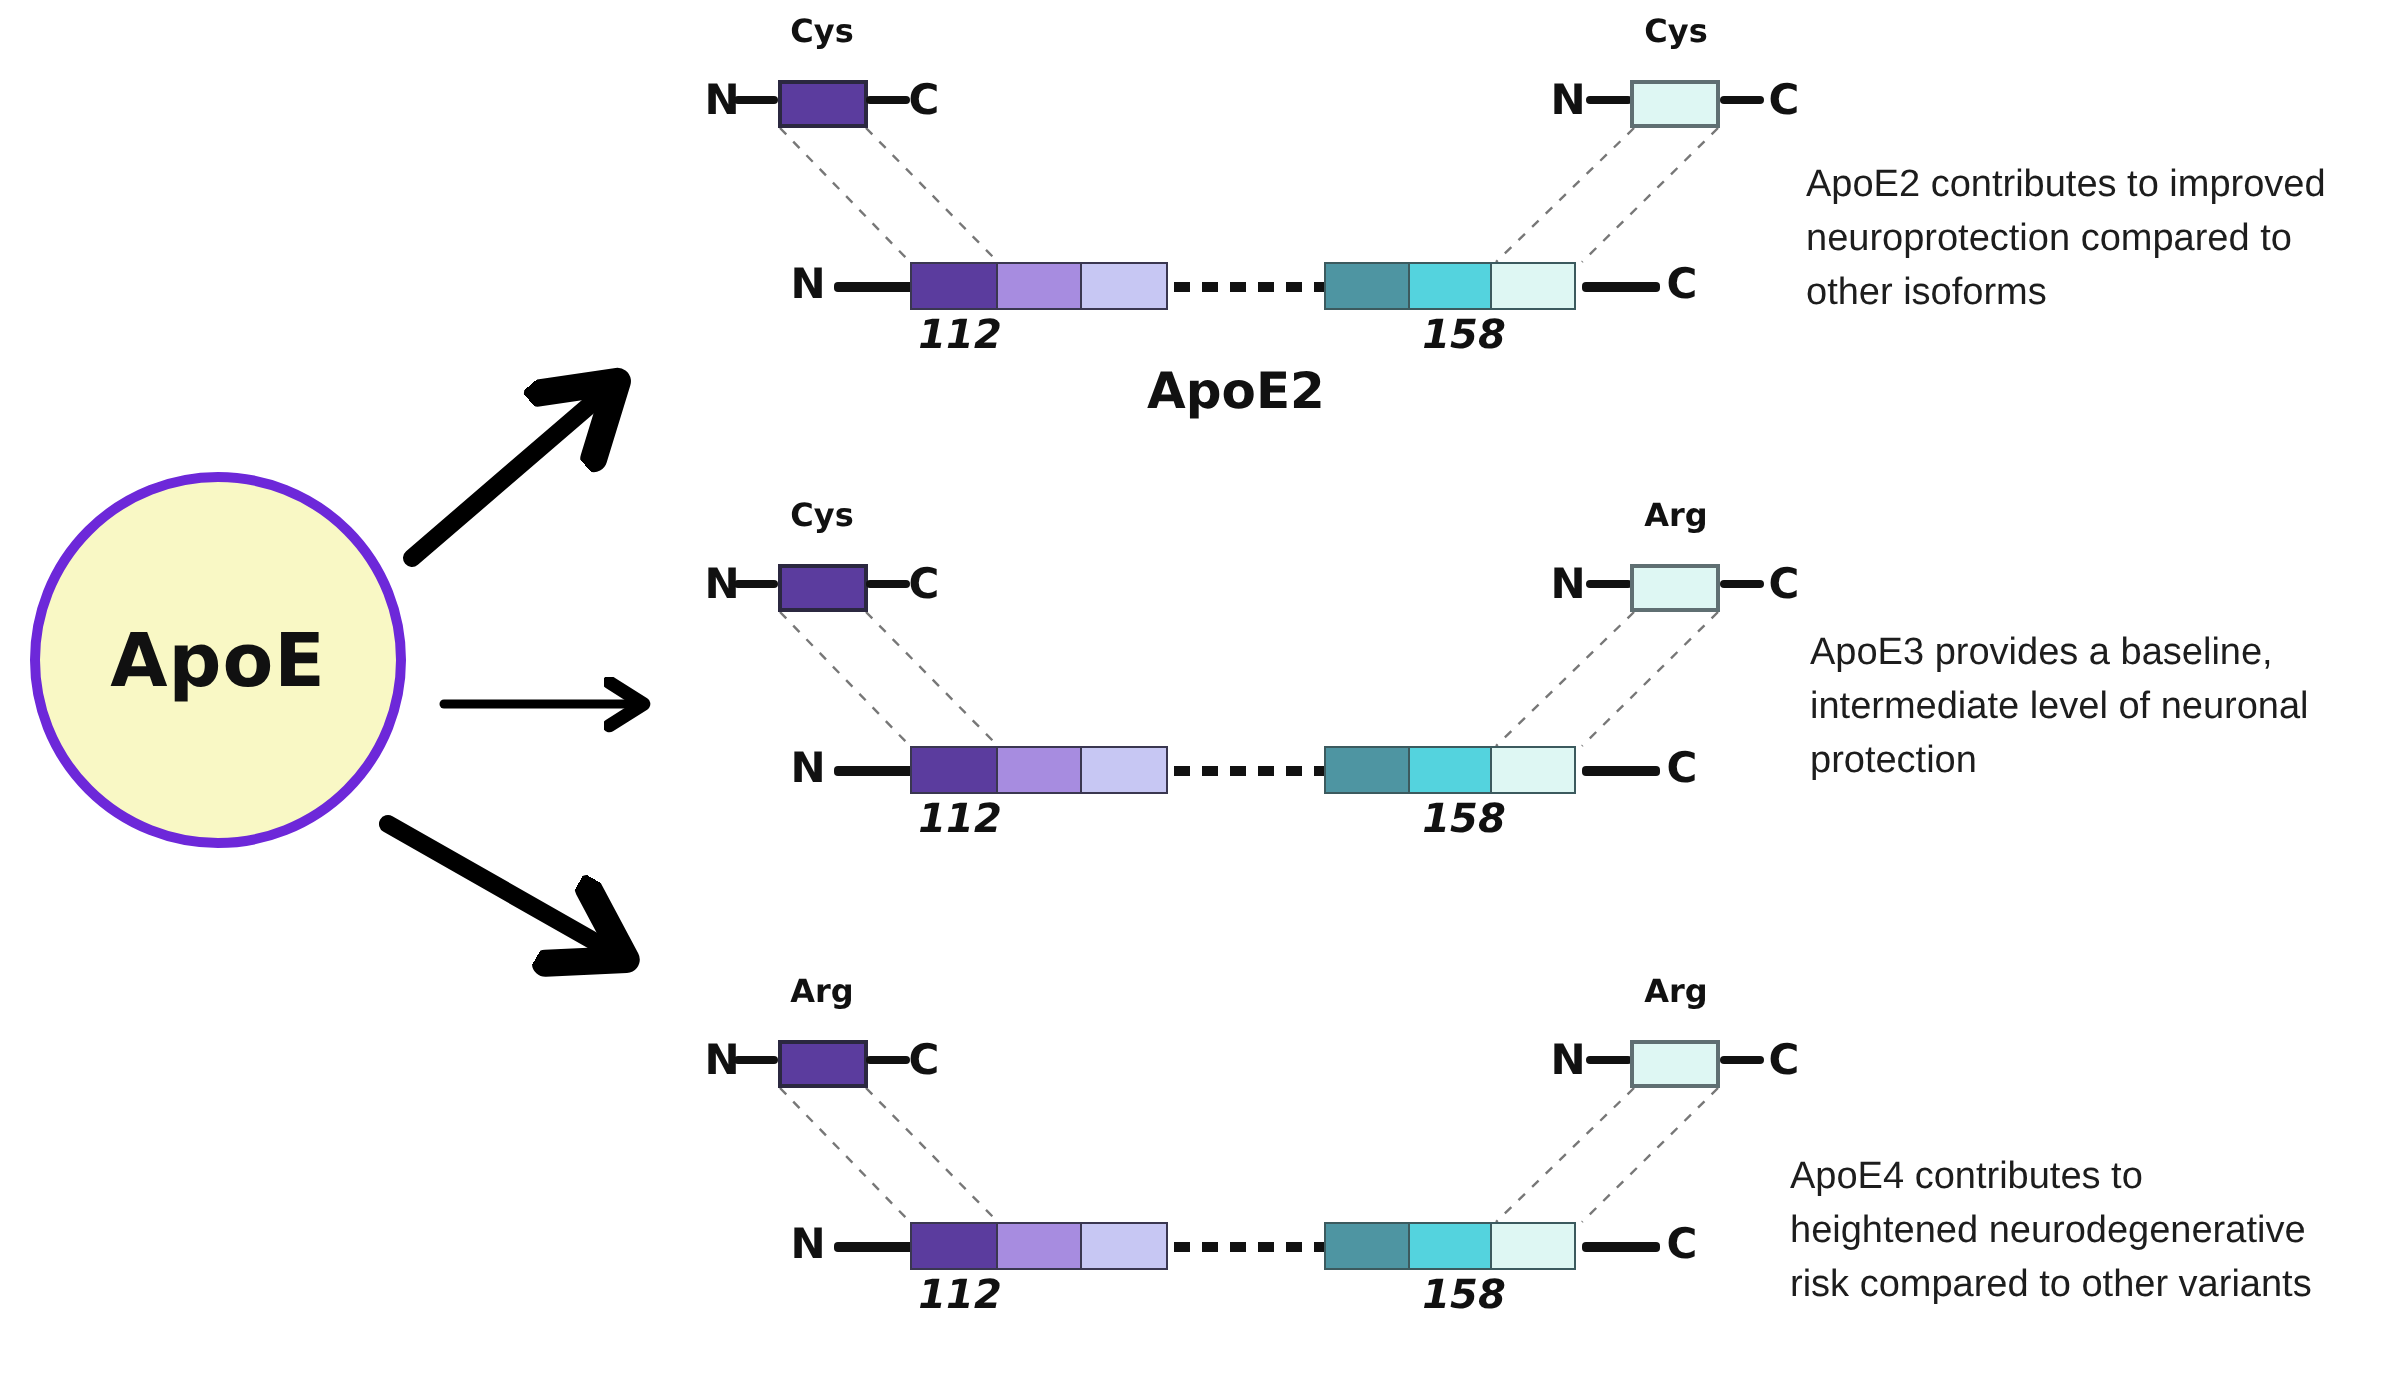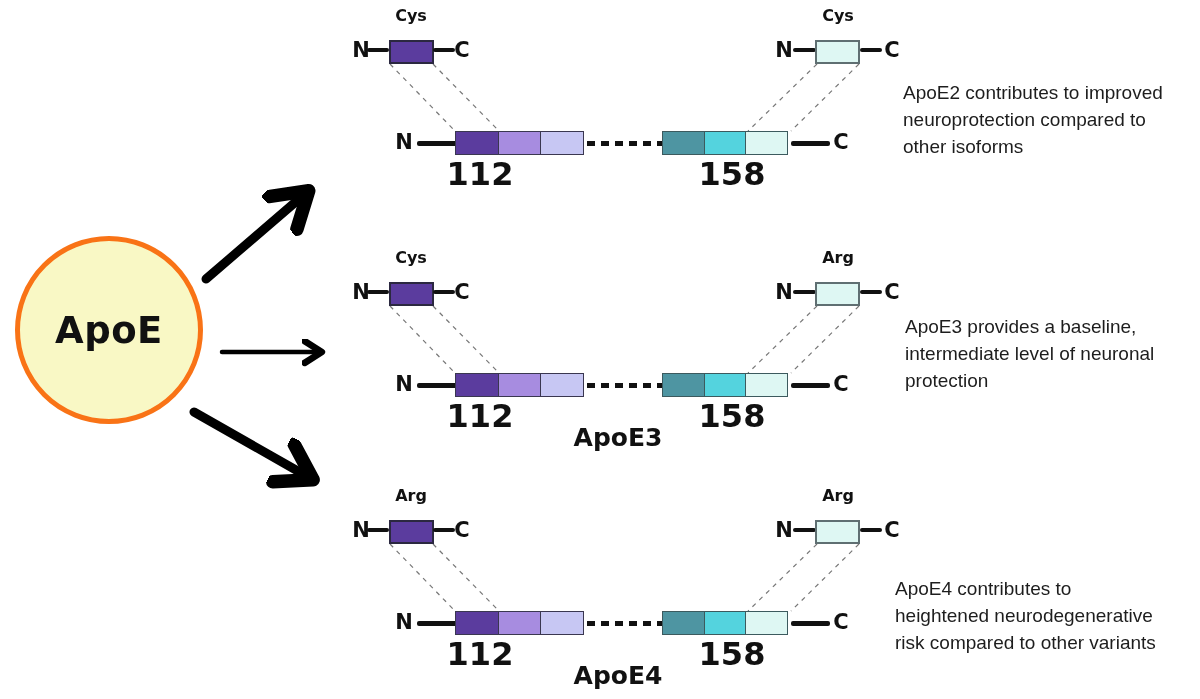--- a/index.html
+++ b/index.html
@@ -5,21 +5,21 @@
   html,body{margin:0;padding:0;background:#ffffff;}
   .canvas{
     position:relative;width:1200px;height:699px;background:#ffffff;overflow:hidden;
     font-family:"DejaVu Sans","Liberation Sans",sans-serif;color:#111;
   }
   svg.overlay{position:absolute;left:0;top:0;width:1200px;height:699px;}
 
   
   .hub{
     position:absolute;left:15px;top:236px;width:188px;height:188px;border-radius:50%;
-    border:5px solid #f97316;box-sizing:border-box;display:flex;align-items:center;justify-content:center;
+    border:5px solid #6d28d9;box-sizing:border-box;display:flex;align-items:center;justify-content:center;
     font-weight:bold;font-size:37px;letter-spacing:0.5px;
   }
 
   
   .row{position:absolute;left:0;width:1200px;height:220px;}
   .row.r1{top:0px}
   .row.r2{top:242px}
   .row.r3{top:480px}
 
   .residue{position:absolute;top:6px;width:60px;text-align:center;font-weight:bold;font-size:16px;}
@@ -50,21 +50,21 @@
     background:repeating-linear-gradient(90deg,#111 0 8px,transparent 8px 14px);
   }
 
   .seggroup{position:absolute;top:131px;height:24px;display:flex;}
   .sgL{left:455px}
   .sgR{left:662px}
   .seg{width:44px;height:24px;box-sizing:border-box;border:1.5px solid #3a3750;}
   .sgR .seg{width:43px;border-color:#3c5a5e;}
   .seg + .seg{margin-left:-1.5px;}
 
-  .num{position:absolute;top:155px;width:80px;text-align:center;font-weight:bold;font-size:32px;}
+  .num{position:absolute;top:155px;width:80px;text-align:center;font-weight:bold;font-size:20px;font-style:italic;}
   .num.L{left:440px}
   .num.R{left:692px}
 
   .iname{position:absolute;top:181px;left:556px;width:124px;text-align:center;font-weight:bold;font-size:25px;}
 
   .desc{
     position:absolute;width:310px;font-family:"Liberation Sans",sans-serif;
     font-size:19px;line-height:27px;color:#1d1d1d;font-weight:400;
   }
   .d1{left:903px;top:79px}
@@ -135,20 +135,21 @@
     <div class="seggroup sgR">
       <div class="seg" style="background: rgb(78, 149, 162);"></div>
       <div class="seg" style="background: rgb(84, 211, 222);"></div>
       <div class="seg" style="background: rgb(222, 247, 243);"></div>
     </div>
     <div class="hline bl2"></div>
     <span class="term bt bc">C</span>
 
     <div class="num L">112</div>
     <div class="num R">158</div>
+    <div class="iname">ApoE2</div>
   </div>
 
   <div class="row r2">
     <div class="residue L">Cys</div>
     <span class="term mt mnl">N</span>
     <div class="hline ml1"></div>
     <div class="mbox L" style="background: rgb(91, 60, 158);"></div>
     <div class="hline ml2"></div>
     <span class="term mt mcl">C</span>
 
@@ -170,21 +171,20 @@
     <div class="seggroup sgR">
       <div class="seg" style="background: rgb(78, 149, 162);"></div>
       <div class="seg" style="background: rgb(84, 211, 222);"></div>
       <div class="seg" style="background: rgb(222, 247, 243);"></div>
     </div>
     <div class="hline bl2"></div>
     <span class="term bt bc">C</span>
 
     <div class="num L">112</div>
     <div class="num R">158</div>
-    <div class="iname">ApoE3</div>
   </div>
 
   <div class="row r3">
     <div class="residue L">Arg</div>
     <span class="term mt mnl">N</span>
     <div class="hline ml1"></div>
     <div class="mbox L" style="background: rgb(91, 60, 158);"></div>
     <div class="hline ml2"></div>
     <span class="term mt mcl">C</span>
 
@@ -206,21 +206,20 @@
     <div class="seggroup sgR">
       <div class="seg" style="background: rgb(78, 149, 162);"></div>
       <div class="seg" style="background: rgb(84, 211, 222);"></div>
       <div class="seg" style="background: rgb(222, 247, 243);"></div>
     </div>
     <div class="hline bl2"></div>
     <span class="term bt bc">C</span>
 
     <div class="num L">112</div>
     <div class="num R">158</div>
-    <div class="iname">ApoE4</div>
   </div>
 
   <div class="desc d1">
     <div>ApoE2 contributes to improved</div>
     <div>neuroprotection compared to</div>
     <div>other isoforms</div>
   </div>
   <div class="desc d2">
     <div>ApoE3 provides a baseline,</div>
     <div>intermediate level of neuronal</div>

